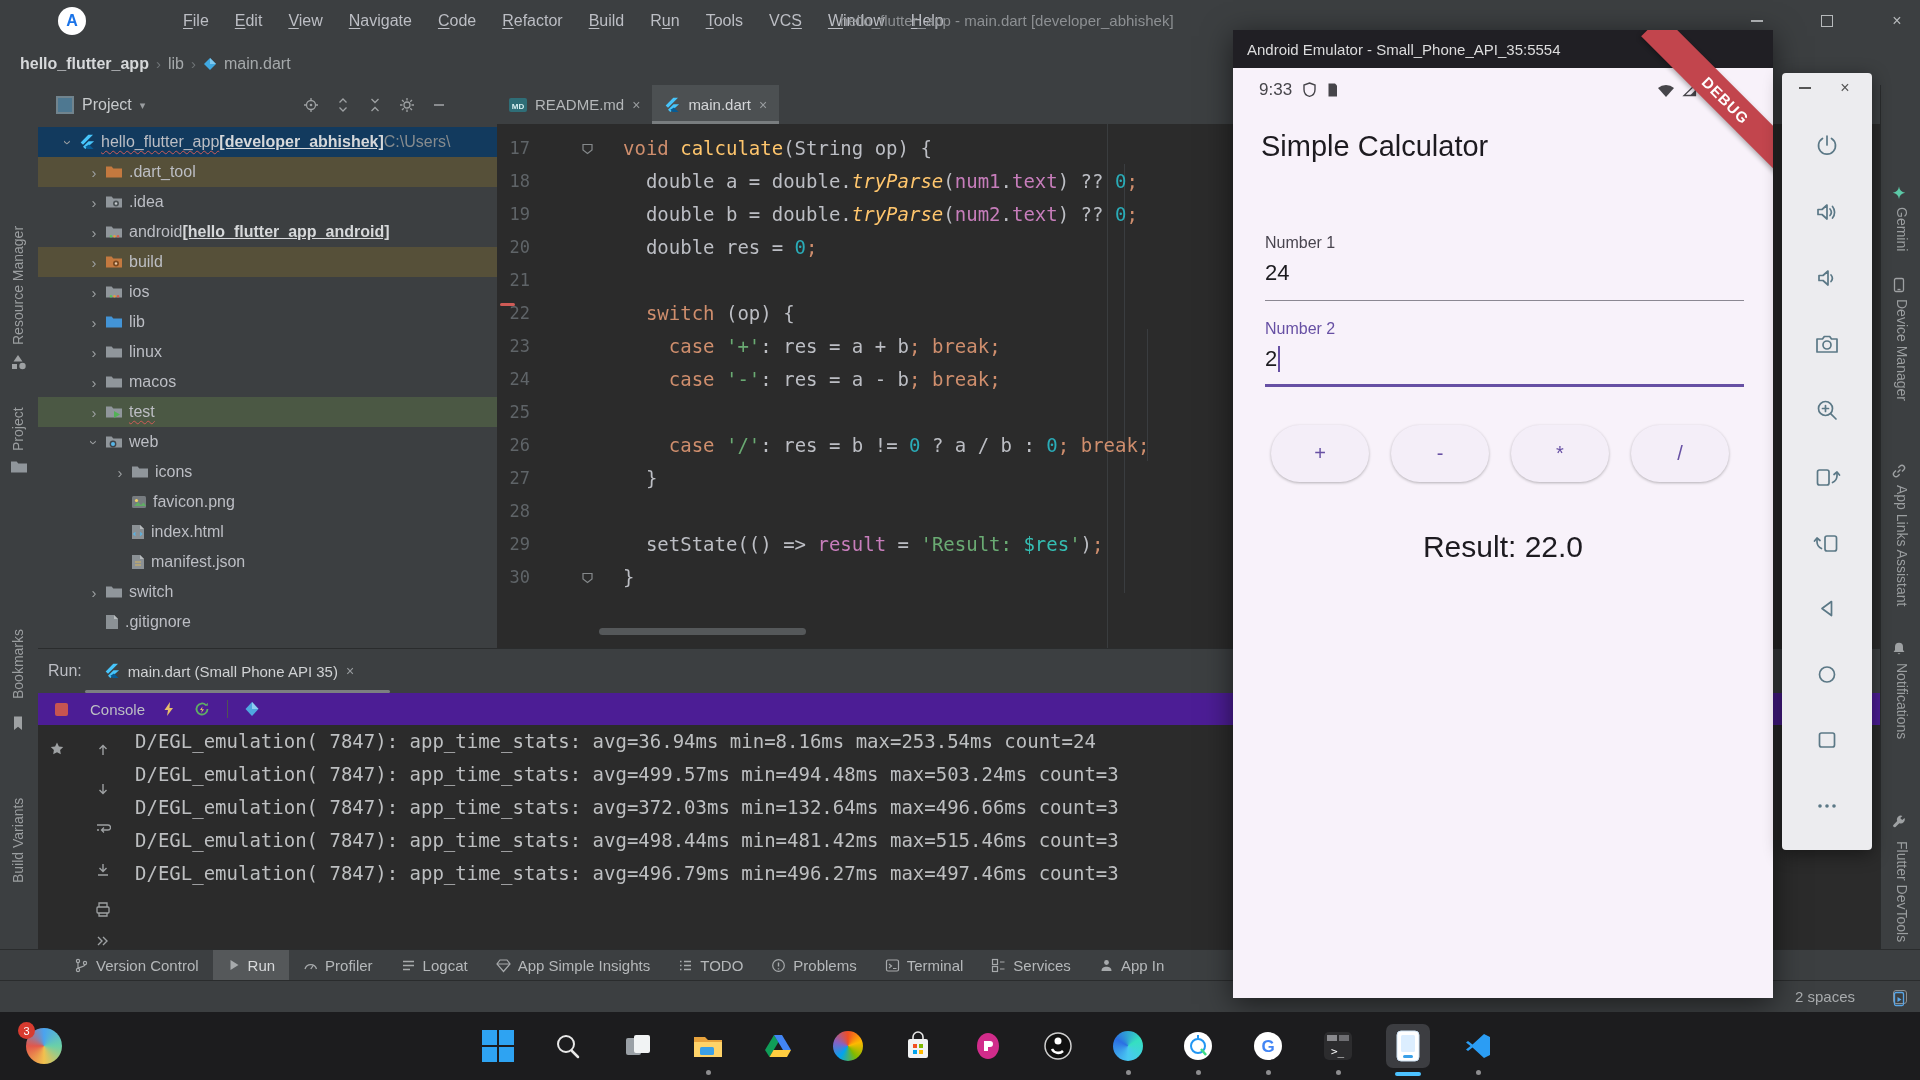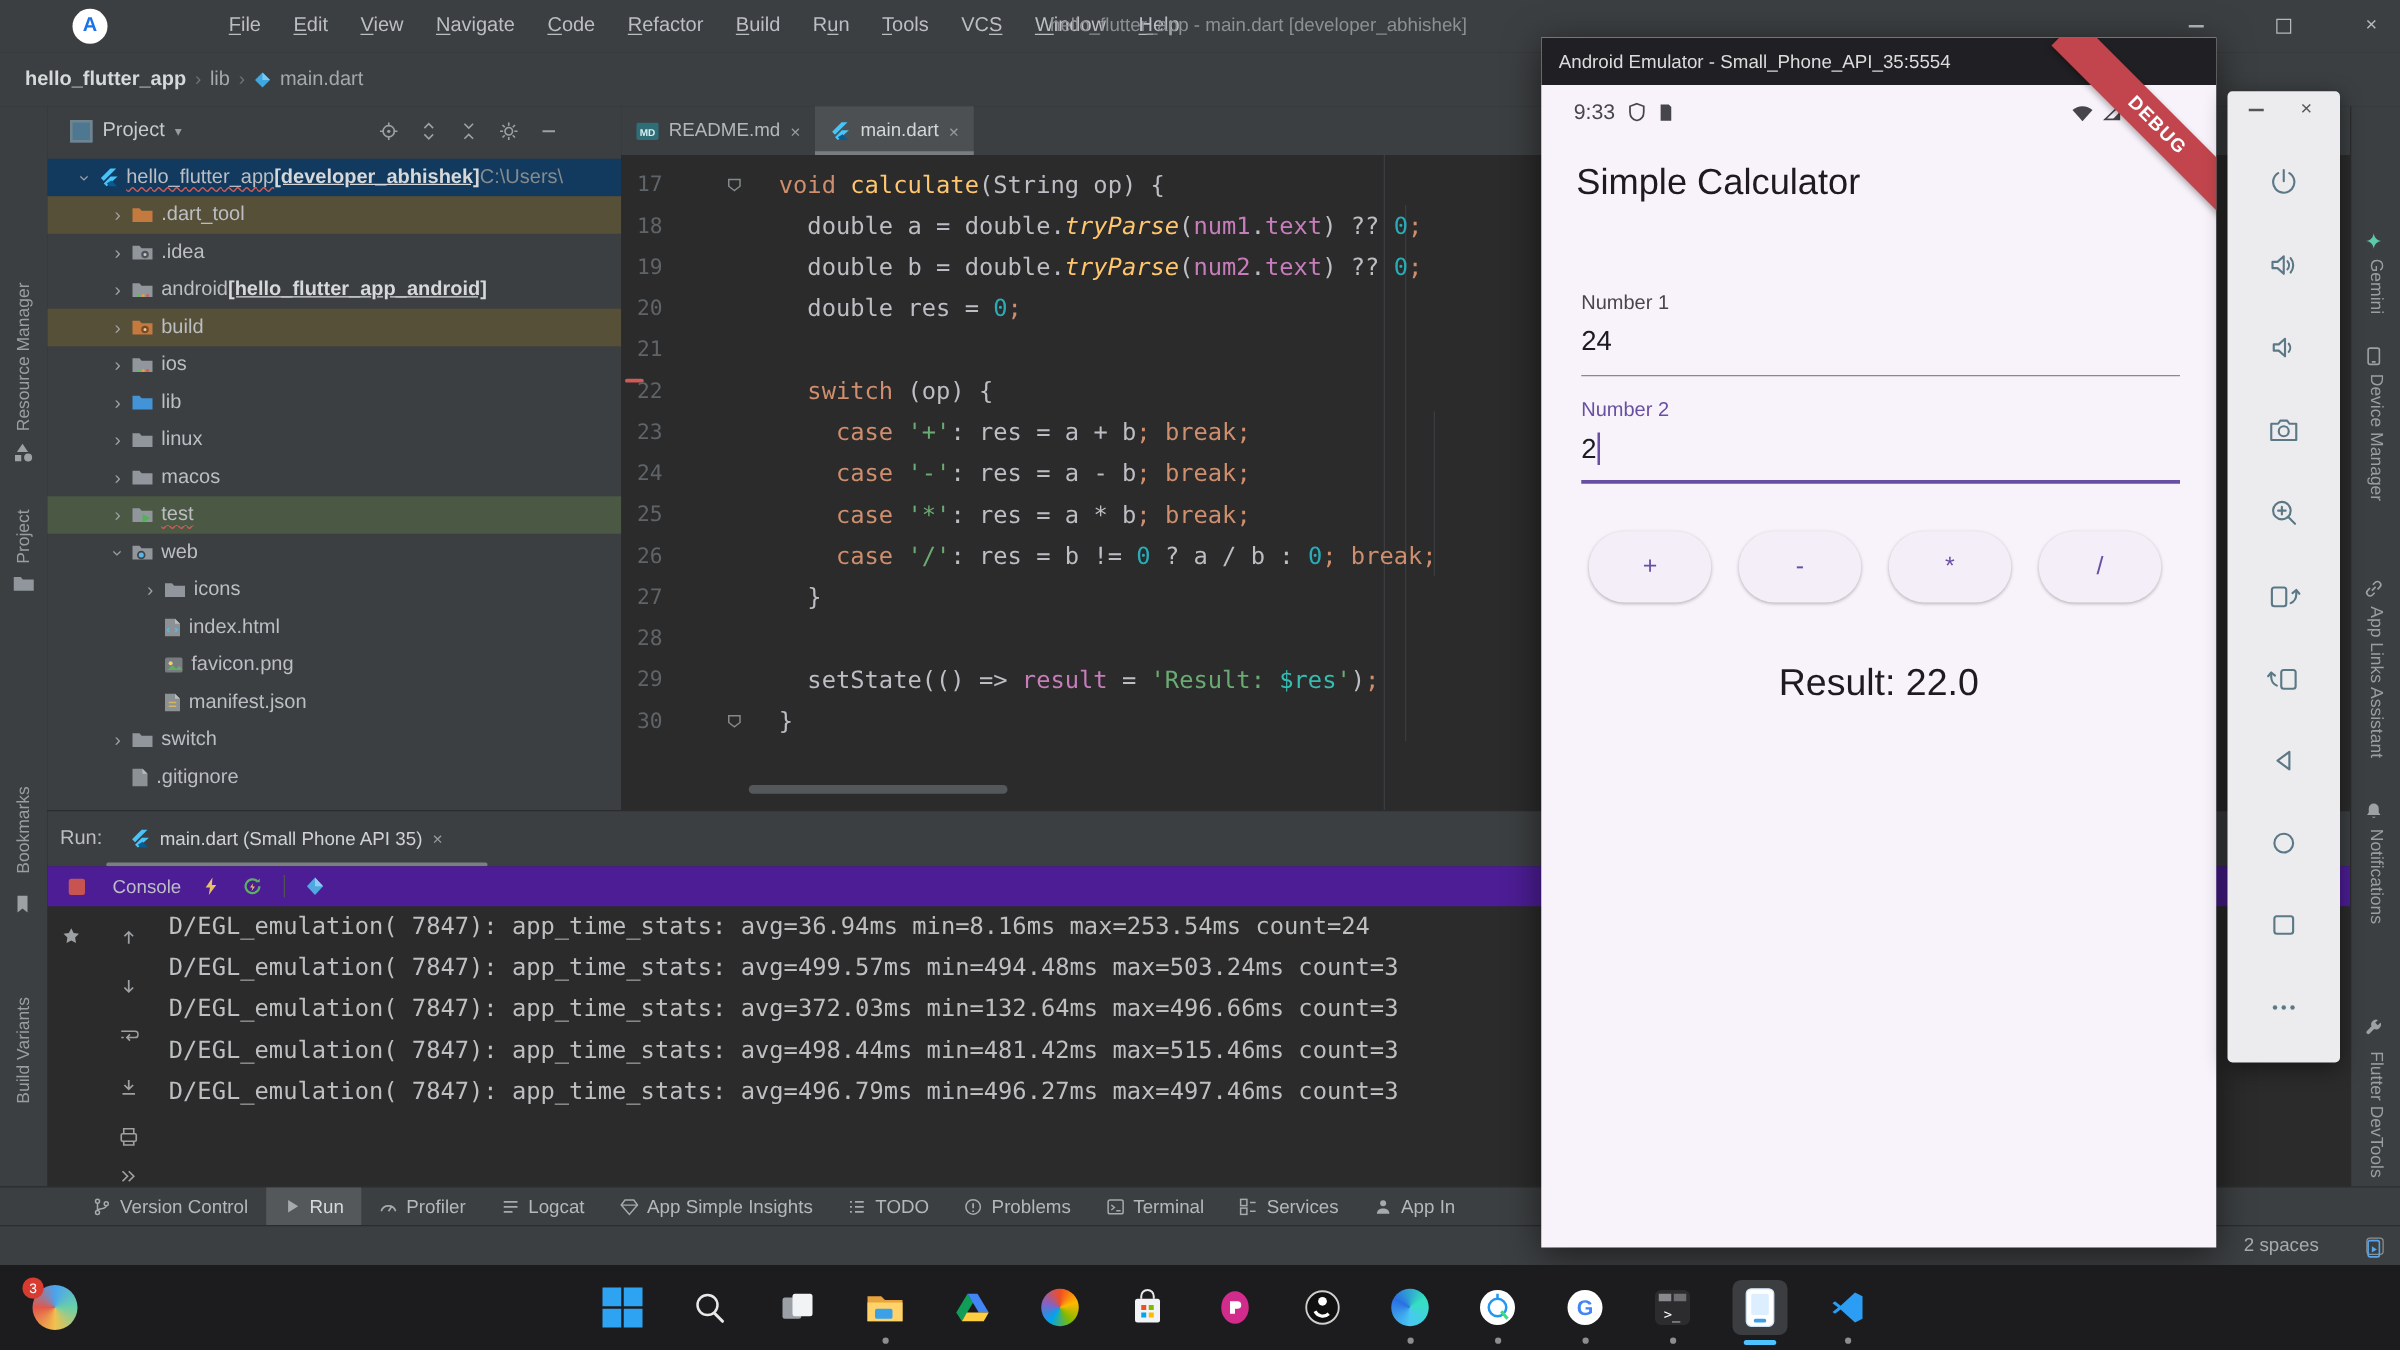--- a/index.html
+++ b/index.html
@@ -396,38 +396,38 @@
           <span class="ticon ic">
             <svg width="18" height="16" viewBox="0 0 18 16">
               <path d="M1 2.5h5.6l1.7 2.1H17v9H1z" fill="#90969b"></path>
             </svg>
           </span>
           <span>icons</span>
         </div>
         <div class="trow" style="padding-left: 73px;">
           <span class="chev"></span>
           <span class="ticon ic">
+            <svg width="16" height="16" viewBox="0 0 16 16">
+              <rect x="1" y="2" width="14" height="12" rx="1.5" fill="#777c80"></rect>
+              <circle cx="5.5" cy="6.5" r="1.6" fill="#f0d268"></circle>
+              <path d="M3 12l4-4 3 3 2.5-2.5 2.5 3.5z" fill="#5fae64"></path>
+            </svg>
+          </span>
+          <span>favicon.png</span>
+        </div>
+        <div class="trow" style="padding-left: 73px;">
+          <span class="chev"></span>
+          <span class="ticon ic">
             <svg width="14" height="16" viewBox="0 0 14 16">
               <path d="M1 1h8l4 4v10H1z" fill="#8b9195"></path>
               <path d="M9 1l4 4H9z" fill="#b8bcbe"></path>
               <path d="M4.5 8.5L2.8 10l1.7 1.5M9 8.5l1.7 1.5L9 11.5" stroke="#58b6e8" fill="none" stroke-width="1.2"></path>
             </svg>
           </span>
           <span>index.html</span>
-        </div>
-        <div class="trow" style="padding-left: 73px;">
-          <span class="chev"></span>
-          <span class="ticon ic">
-            <svg width="16" height="16" viewBox="0 0 16 16">
-              <rect x="1" y="2" width="14" height="12" rx="1.5" fill="#777c80"></rect>
-              <circle cx="5.5" cy="6.5" r="1.6" fill="#f0d268"></circle>
-              <path d="M3 12l4-4 3 3 2.5-2.5 2.5 3.5z" fill="#5fae64"></path>
-            </svg>
-          </span>
-          <span>favicon.png</span>
         </div>
         <div class="trow" style="padding-left: 73px;">
           <span class="chev"></span>
           <span class="ticon ic">
             <svg width="14" height="16" viewBox="0 0 14 16">
               <path d="M1 1h8l4 4v10H1z" fill="#8b9195"></path>
               <path d="M9 1l4 4H9z" fill="#b8bcbe"></path>
               <path d="M4 8h6M4 11h6" stroke="#d8b65e" stroke-width="1.2"></path>
             </svg>
           </span>
@@ -486,21 +486,21 @@
     <div class="abs iguide" style="left:650px;top:205px;height:132px"></div>
     <div class="abs" id="code-lines">
         <div class="cline"><span class="lnum">17</span><span class="ltext"><span class="c-k">void</span><span class="c-p"> </span><span class="c-fn">calculate</span><span class="c-p">(String op) {</span></span></div>
         <div class="cline"><span class="lnum">18</span><span class="ltext"><span class="c-p">  double a = double.</span><span class="c-it">tryParse</span><span class="c-p">(</span><span class="c-f">num1</span><span class="c-p">.</span><span class="c-f">text</span><span class="c-p">) ?? </span><span class="c-n">0</span><span class="c-k">;</span></span></div>
         <div class="cline"><span class="lnum">19</span><span class="ltext"><span class="c-p">  double b = double.</span><span class="c-it">tryParse</span><span class="c-p">(</span><span class="c-f">num2</span><span class="c-p">.</span><span class="c-f">text</span><span class="c-p">) ?? </span><span class="c-n">0</span><span class="c-k">;</span></span></div>
         <div class="cline"><span class="lnum">20</span><span class="ltext"><span class="c-p">  double res = </span><span class="c-n">0</span><span class="c-k">;</span></span></div>
         <div class="cline"><span class="lnum">21</span><span class="ltext"></span></div>
         <div class="cline"><span class="lnum">22</span><span class="ltext"><span class="c-p">  </span><span class="c-k">switch</span><span class="c-p"> (op) {</span></span></div>
         <div class="cline"><span class="lnum">23</span><span class="ltext"><span class="c-p">    </span><span class="c-k">case</span><span class="c-p"> </span><span class="c-s">'+'</span><span class="c-p">: res = a + b</span><span class="c-k">;</span><span class="c-p"> </span><span class="c-k">break</span><span class="c-k">;</span></span></div>
         <div class="cline"><span class="lnum">24</span><span class="ltext"><span class="c-p">    </span><span class="c-k">case</span><span class="c-p"> </span><span class="c-s">'-'</span><span class="c-p">: res = a - b</span><span class="c-k">;</span><span class="c-p"> </span><span class="c-k">break</span><span class="c-k">;</span></span></div>
-        <div class="cline"><span class="lnum">25</span><span class="ltext"><span class="c-p">    </span><span class="c-k">case</span><span class="c-p"> </span><span class="c-s">'*'</span><span class="c-p">: res = a * b</span><span class="c-k">;</span><span class="c-p"> </span><span class="c-k">break</span><span class="c-k">;</span></span></div>
+        <div class="cline"><span class="lnum">25</span></div>
         <div class="cline"><span class="lnum">26</span><span class="ltext"><span class="c-p">    </span><span class="c-k">case</span><span class="c-p"> </span><span class="c-s">'/'</span><span class="c-p">: res = b != </span><span class="c-n">0</span><span class="c-p"> ? a / b : </span><span class="c-n">0</span><span class="c-k">;</span><span class="c-p"> </span><span class="c-k">break</span><span class="c-k">;</span></span></div>
         <div class="cline"><span class="lnum">27</span><span class="ltext"><span class="c-p">  }</span></span></div>
         <div class="cline"><span class="lnum">28</span><span class="ltext"></span></div>
         <div class="cline"><span class="lnum">29</span><span class="ltext"><span class="c-p">  setState(() =&gt; </span><span class="c-f">result</span><span class="c-p"> = </span><span class="c-s">'Result: </span><span class="c-t">$res</span><span class="c-s">'</span><span class="c-p">)</span><span class="c-k">;</span></span></div>
         <div class="cline"><span class="lnum">30</span><span class="ltext"><span class="c-p">}</span></span></div>
       </div>
     <div class="abs" id="hthumb"></div>
   <div class="abs foldic" style="top: 17px;"><svg width="13" height="12" viewBox="0 0 13 12">
           <path d="M2 1.5h9v5.5L6.5 10.5 2 7z" fill="none" stroke="#85898b" stroke-width="1.2"></path>
         </svg></div>

